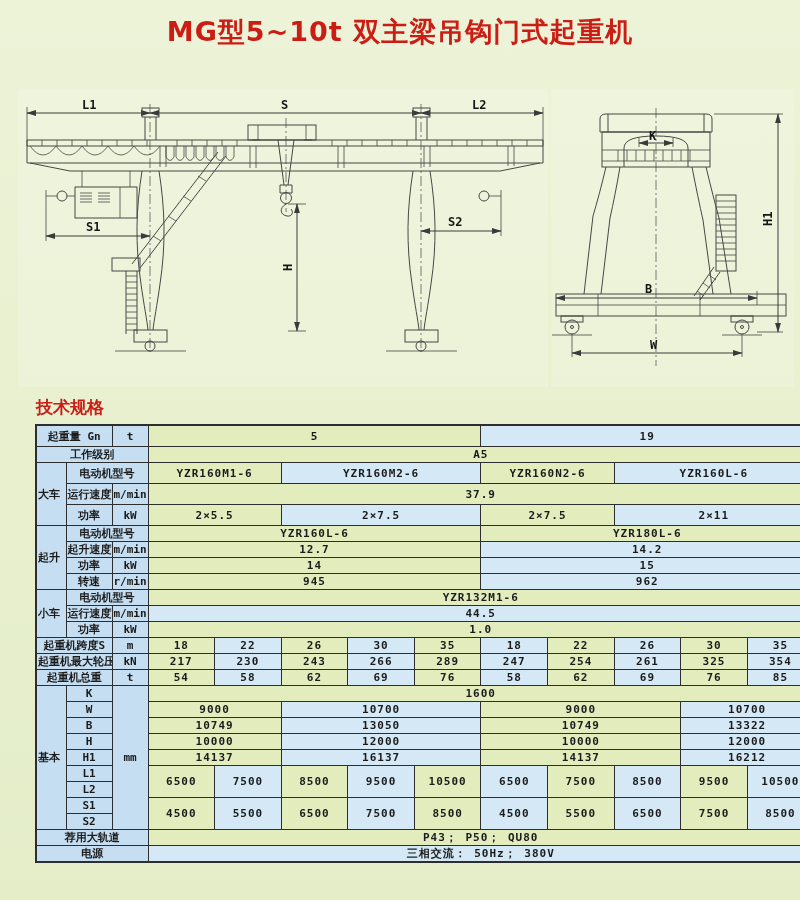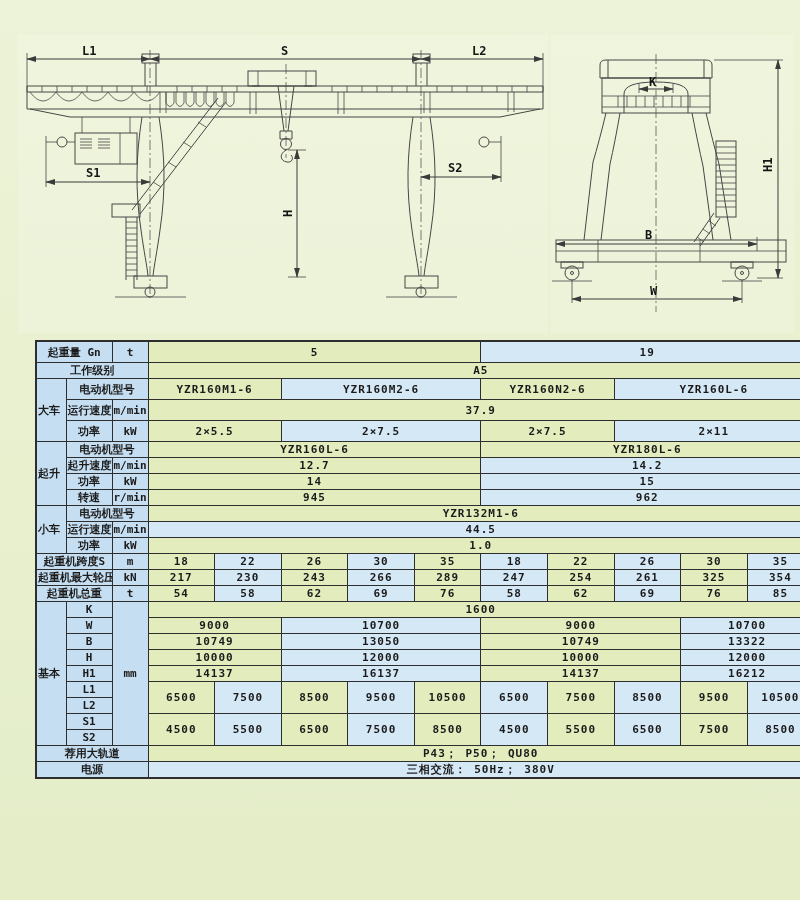--- a/index.html
+++ b/index.html
@@ -42,20 +42,21 @@
   .thin{stroke-width:0.8;}
   .cl{stroke:#5a5a5a;stroke-width:0.8;stroke-dasharray:10 3 2 3;fill:none;}
   .dln{stroke:#3a3a3a;stroke-width:1;fill:none;marker-start:url(#ar);marker-end:url(#ar);}
   text.dt{font:bold 12px "DejaVu Sans Mono",monospace;fill:#151515;}
 </style>
 </head>
 <body>
 
 <div class="page">
 
+  <h1 class="title">MG型5~10t 双主梁吊钩门式起重机</h1>
 
   <svg class="drawing" width="800" height="310" viewBox="0 0 800 310" xmlns="http://www.w3.org/2000/svg">
     <defs>
       <marker id="ar" viewBox="0 0 10 8" refX="9.3" refY="4" markerWidth="10" markerHeight="8" orient="auto-start-reverse">
         <path d="M0,1 L10,4 L0,7 Z" fill="#3a3a3a"></path>
       </marker>
     </defs>
 
     <rect x="18" y="5" width="530" height="298" fill="#ffffff" opacity="0.16"></rect>
     <rect x="551" y="5" width="243" height="298" fill="#ffffff" opacity="0.16"></rect>
@@ -161,20 +162,21 @@
       <path class="ln thin" d="M572,250 V273 M742,250 V273"></path>
       <line class="dln" x1="572" y1="269" x2="742" y2="269"></line>
       <text class="dt" x="650" y="265">W</text>
 
       <path class="ln thin" d="M714,30 H783 M757,248 H783"></path>
       <line class="dln" x1="778" y1="30" x2="778" y2="248"></line>
       <text class="dt" x="772" y="142" transform="rotate(-90 772 142)">H1</text>
     </g>
   </svg>
 
+  <h2 class="section">技术规格</h2>
 
   <table class="spec">
     <colgroup>
       <col style="width:30px">
         <col style="width:46px">
         <col style="width:36px">
       <col>
         <col>
         <col>
         <col>

